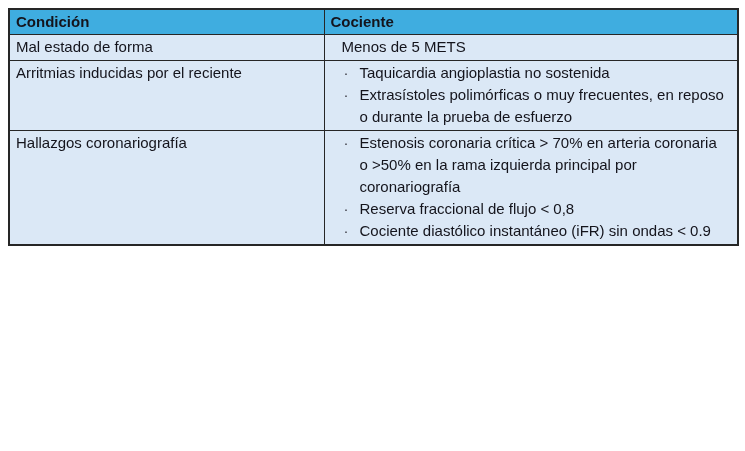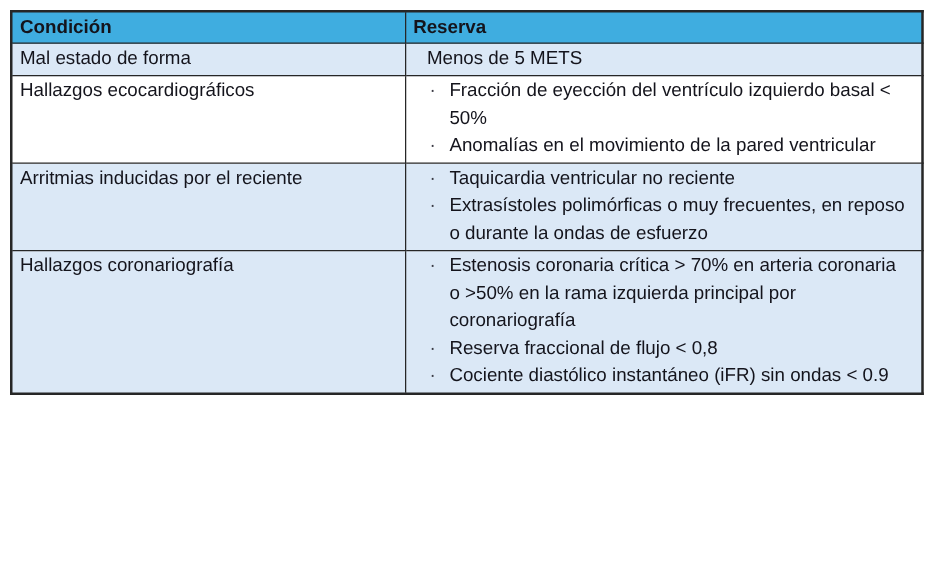--- a/index.html
+++ b/index.html
@@ -65,51 +65,38 @@
 
 <div class="page">
   <table class="cond-table">
     <colgroup>
       <col class="c1">
       <col class="c2">
     </colgroup>
     <thead>
       <tr>
         <th>Condición</th>
-        <th>Reserva</th>
+        <th>Cociente</th>
       </tr>
     </thead>
     <tbody>
         <tr class="shaded">
     <td class="cond">Mal estado de forma</td>
     <td class="det">Menos de 5 METS</td>
   </tr>
-        <tr>
-    <td class="cond">Hallazgos ecocardiográficos</td>
-    <td class="det">
-            <div class="bullet-item">
-    <span class="bullet">·</span>
-    <span class="bullet-text">Fracción de eyección del ventrículo izquierdo basal &lt; 50%</span>
-  </div>
-            <div class="bullet-item">
-    <span class="bullet">·</span>
-    <span class="bullet-text">Anomalías en el movimiento de la pared ventricular</span>
-  </div>
-          </td>
-  </tr>
         <tr class="shaded">
     <td class="cond">Arritmias inducidas por el reciente</td>
     <td class="det">
             <div class="bullet-item">
     <span class="bullet">·</span>
-    <span class="bullet-text">Taquicardia ventricular no reciente</span>
+    <span class="bullet-text">Taquicardia angioplastia no sostenida</span>
   </div>
             <div class="bullet-item">
     <span class="bullet">·</span>
-    <span class="bullet-text">Extrasístoles polimórficas o muy frecuentes, en reposo o durante la ondas de esfuerzo</span>
+    <span class="bullet-text">Extrasístoles polimórficas o muy frecuentes, en reposo o durante la prueba de esfuerzo</span>
   </div>
           </td>
   </tr>
         <tr class="shaded">
     <td class="cond">Hallazgos coronariografía</td>
     <td class="det">
             <div class="bullet-item">
     <span class="bullet">·</span>
     <span class="bullet-text">Estenosis coronaria crítica &gt; 70% en arteria coronaria o &gt;50% en la rama izquierda principal por coronariografía</span>
   </div>

